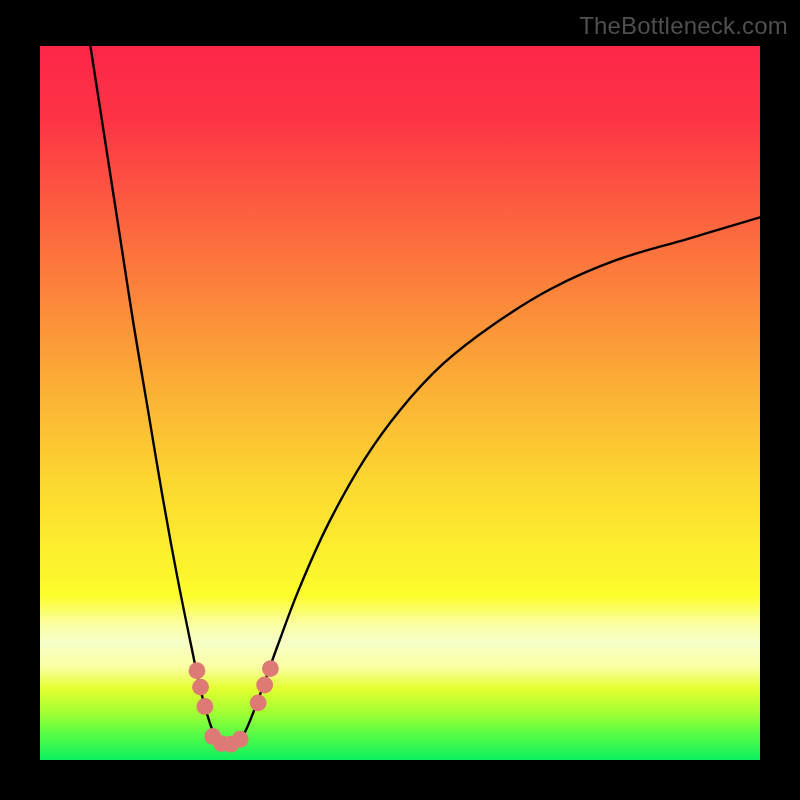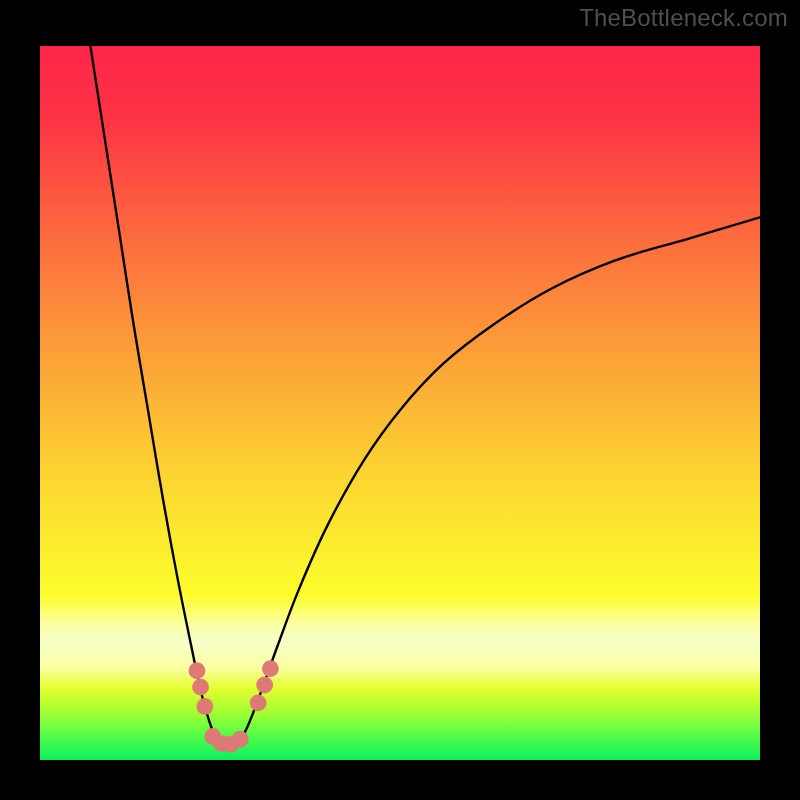--- a/index.html
+++ b/index.html
@@ -35,21 +35,21 @@
   }
   svg.curve {
     position: absolute;
     left: 0;
     top: 0;
     width: 100%;
     height: 100%;
   }
   .watermark {
     position: absolute;
-    top: 4px;
+    top: 12px;
     right: 12px;
     color: #4f4f4f;
     font-size: 24px;
     letter-spacing: 0.2px;
     font-weight: 400;
   }
 </style>
 </head>
 <body>
 

